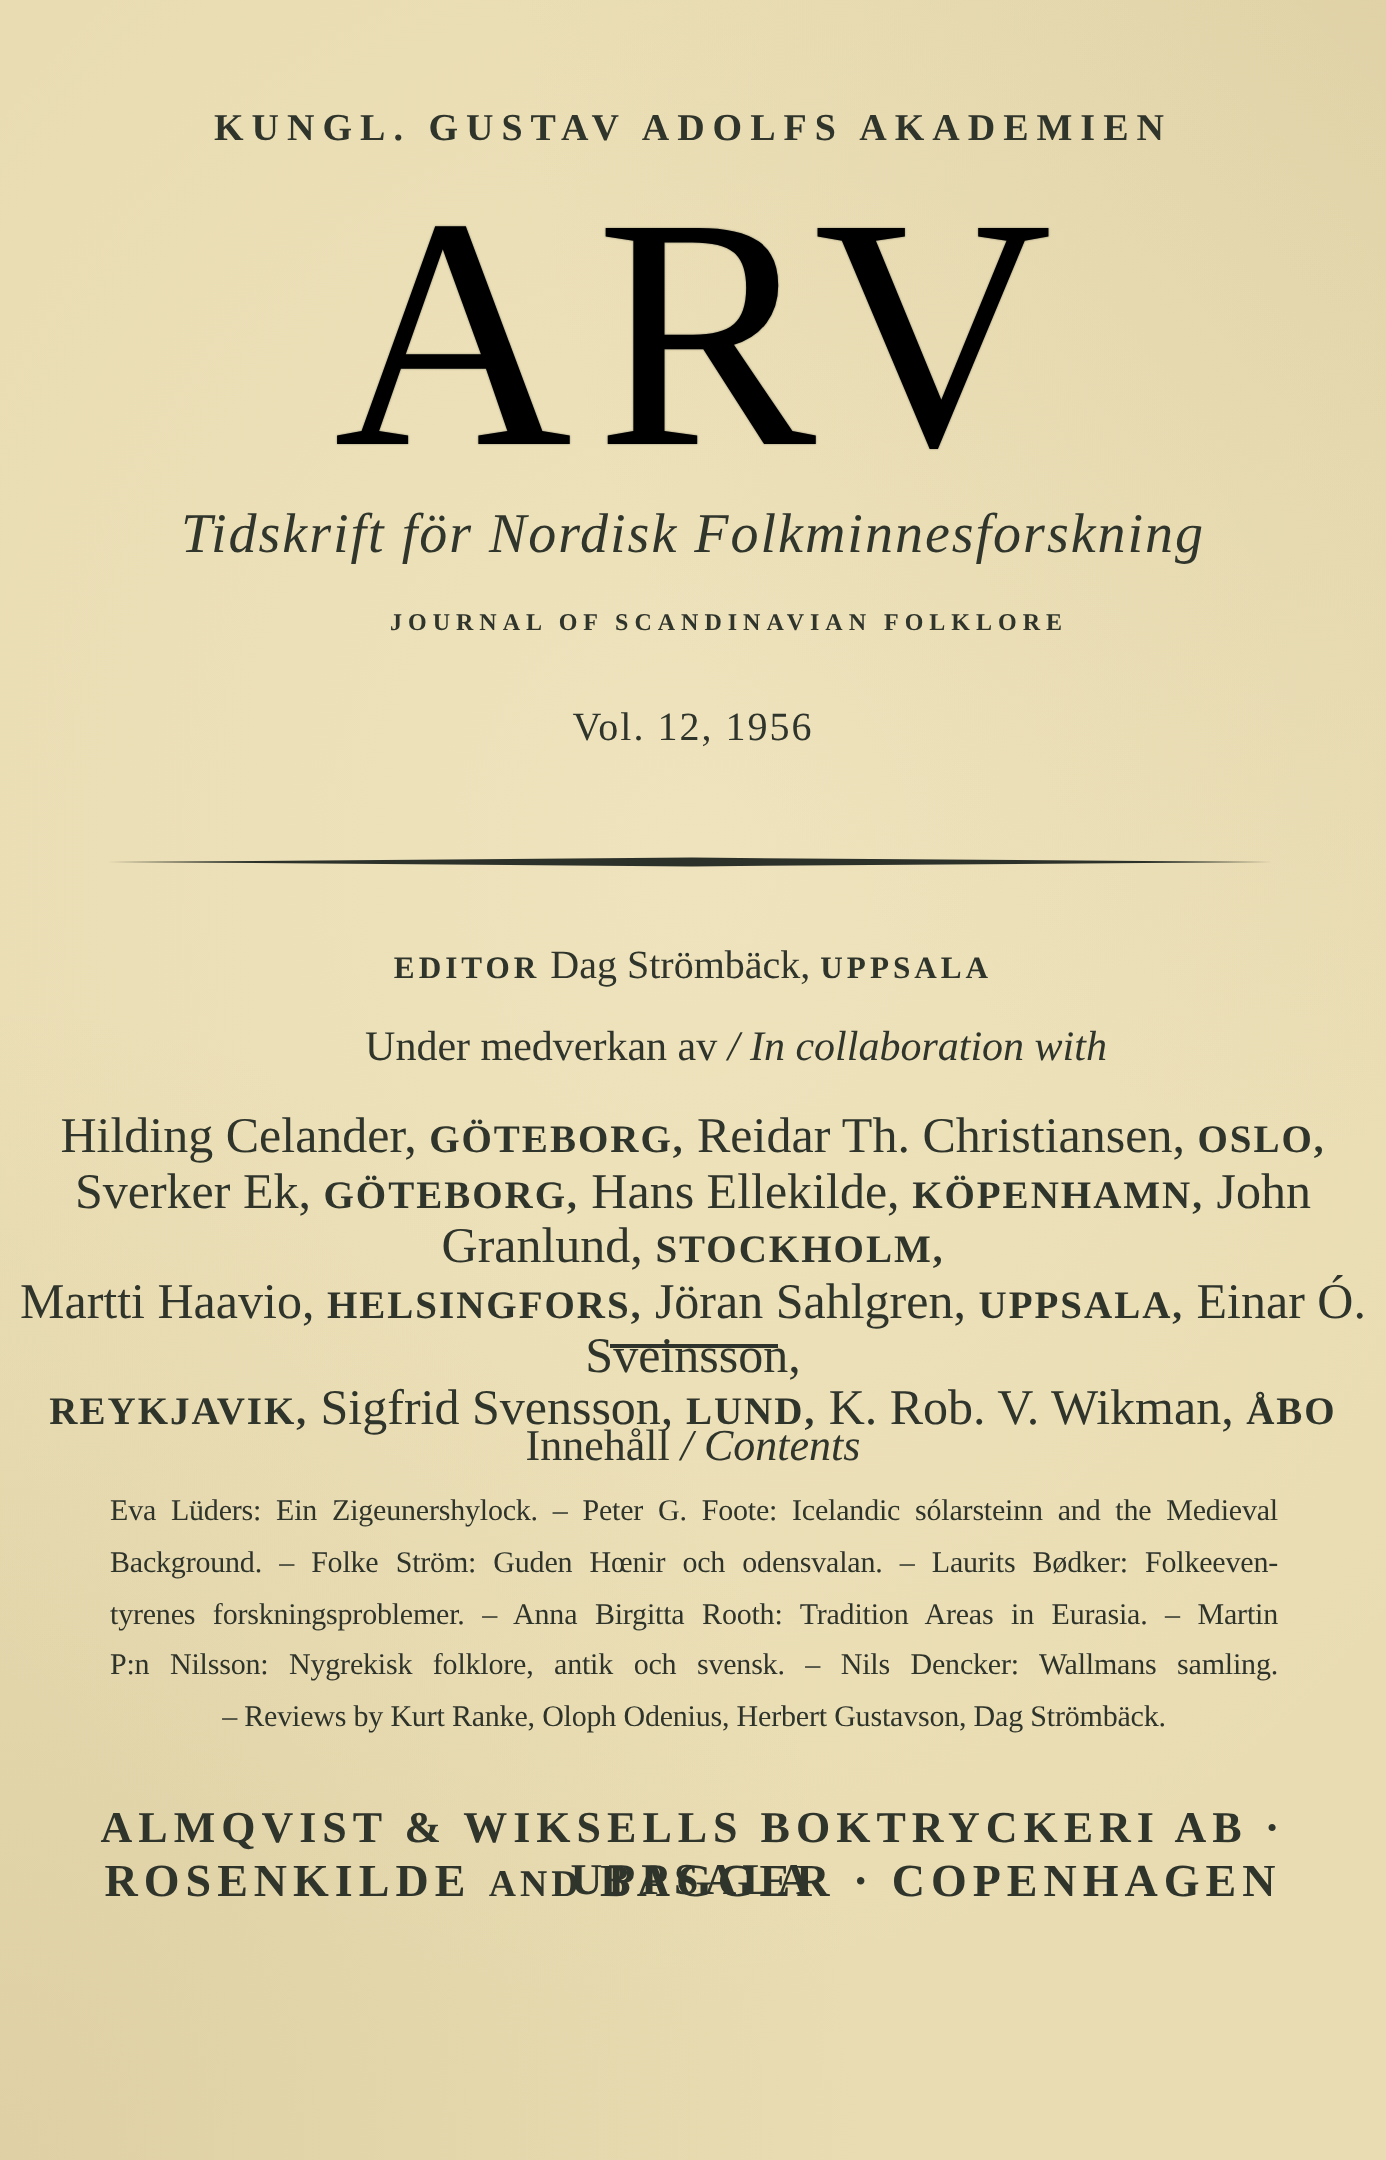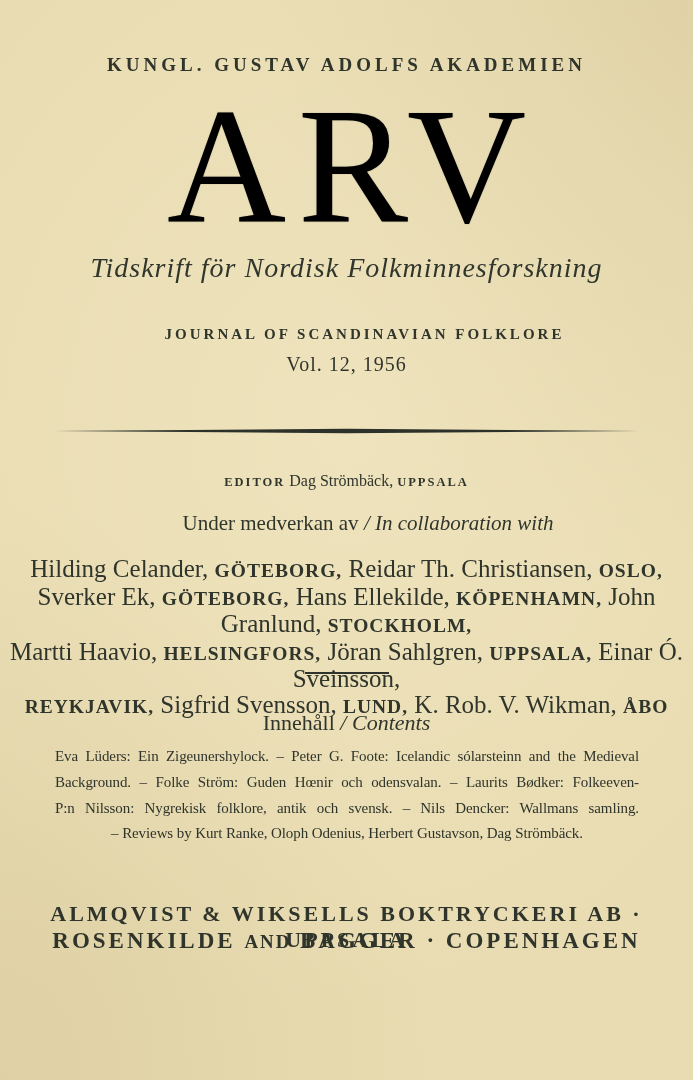--- a/index.html
+++ b/index.html
@@ -35,36 +35,36 @@
     text-shadow: 0 0 1px rgba(54,59,50,0.6);
   }
   .subtitle-sw {
     top: 252px;
     font-style: italic;
     font-size: 28px;
     letter-spacing: 1px;
     color: #31362d;
   }
   .subtitle-en {
-    top: 326px;
-    font-size: 15px;
+    top: 304px;
+    font-size: 12px;
     letter-spacing: 3px;
     font-weight: 600;
     margin-left: 36px;
   }
   .vol {
     top: 353px;
     font-size: 20px;
     letter-spacing: 1px;
   }
   .rule-long { top: 428px; }
   .rule-long svg { display: block; margin: 0 auto; }
   .editor-line {
     top: 472px;
-    font-size: 16px;
+    font-size: 20px;
   }
   .sc {
     font-size: 0.78em;
     letter-spacing: 2px;
     font-weight: 600;
   }
   .collab-intro {
     top: 511px;
     font-size: 21px;
     padding-left: 43px;
@@ -191,20 +191,21 @@
 
 <div class="abs contents-heading">
   <span>Innehåll</span>
   <span class="it">/</span>
   <span class="it">Contents</span>
 </div>
 
 <div class="contents-para">
   <div class="para-line">Eva Lüders: Ein Zigeunershylock. – Peter G. Foote: Icelandic sólarsteinn and the Medieval</div>
   <div class="para-line">Background. – Folke Ström: Guden Hœnir och odensvalan. – Laurits Bødker: Folkeeven-</div>
+  <div class="para-line">tyrenes forskningsproblemer. – Anna Birgitta Rooth: Tradition Areas in Eurasia. – Martin</div>
   <div class="para-line">P:n Nilsson: Nygrekisk folklore, antik och svensk. – Nils Dencker: Wallmans samling.</div>
   <div class="para-line last">– Reviews by Kurt Ranke, Oloph Odenius, Herbert Gustavson, Dag Strömbäck.</div>
 </div>
 
 <div class="abs imprint1">ALMQVIST &amp; WIKSELLS BOKTRYCKERI AB · UPPSALA</div>
 
 <div class="abs imprint2">
   <span>ROSENKILDE</span>
   <span class="sc">AND</span>
   <span>BAGGER · COPENHAGEN</span>

